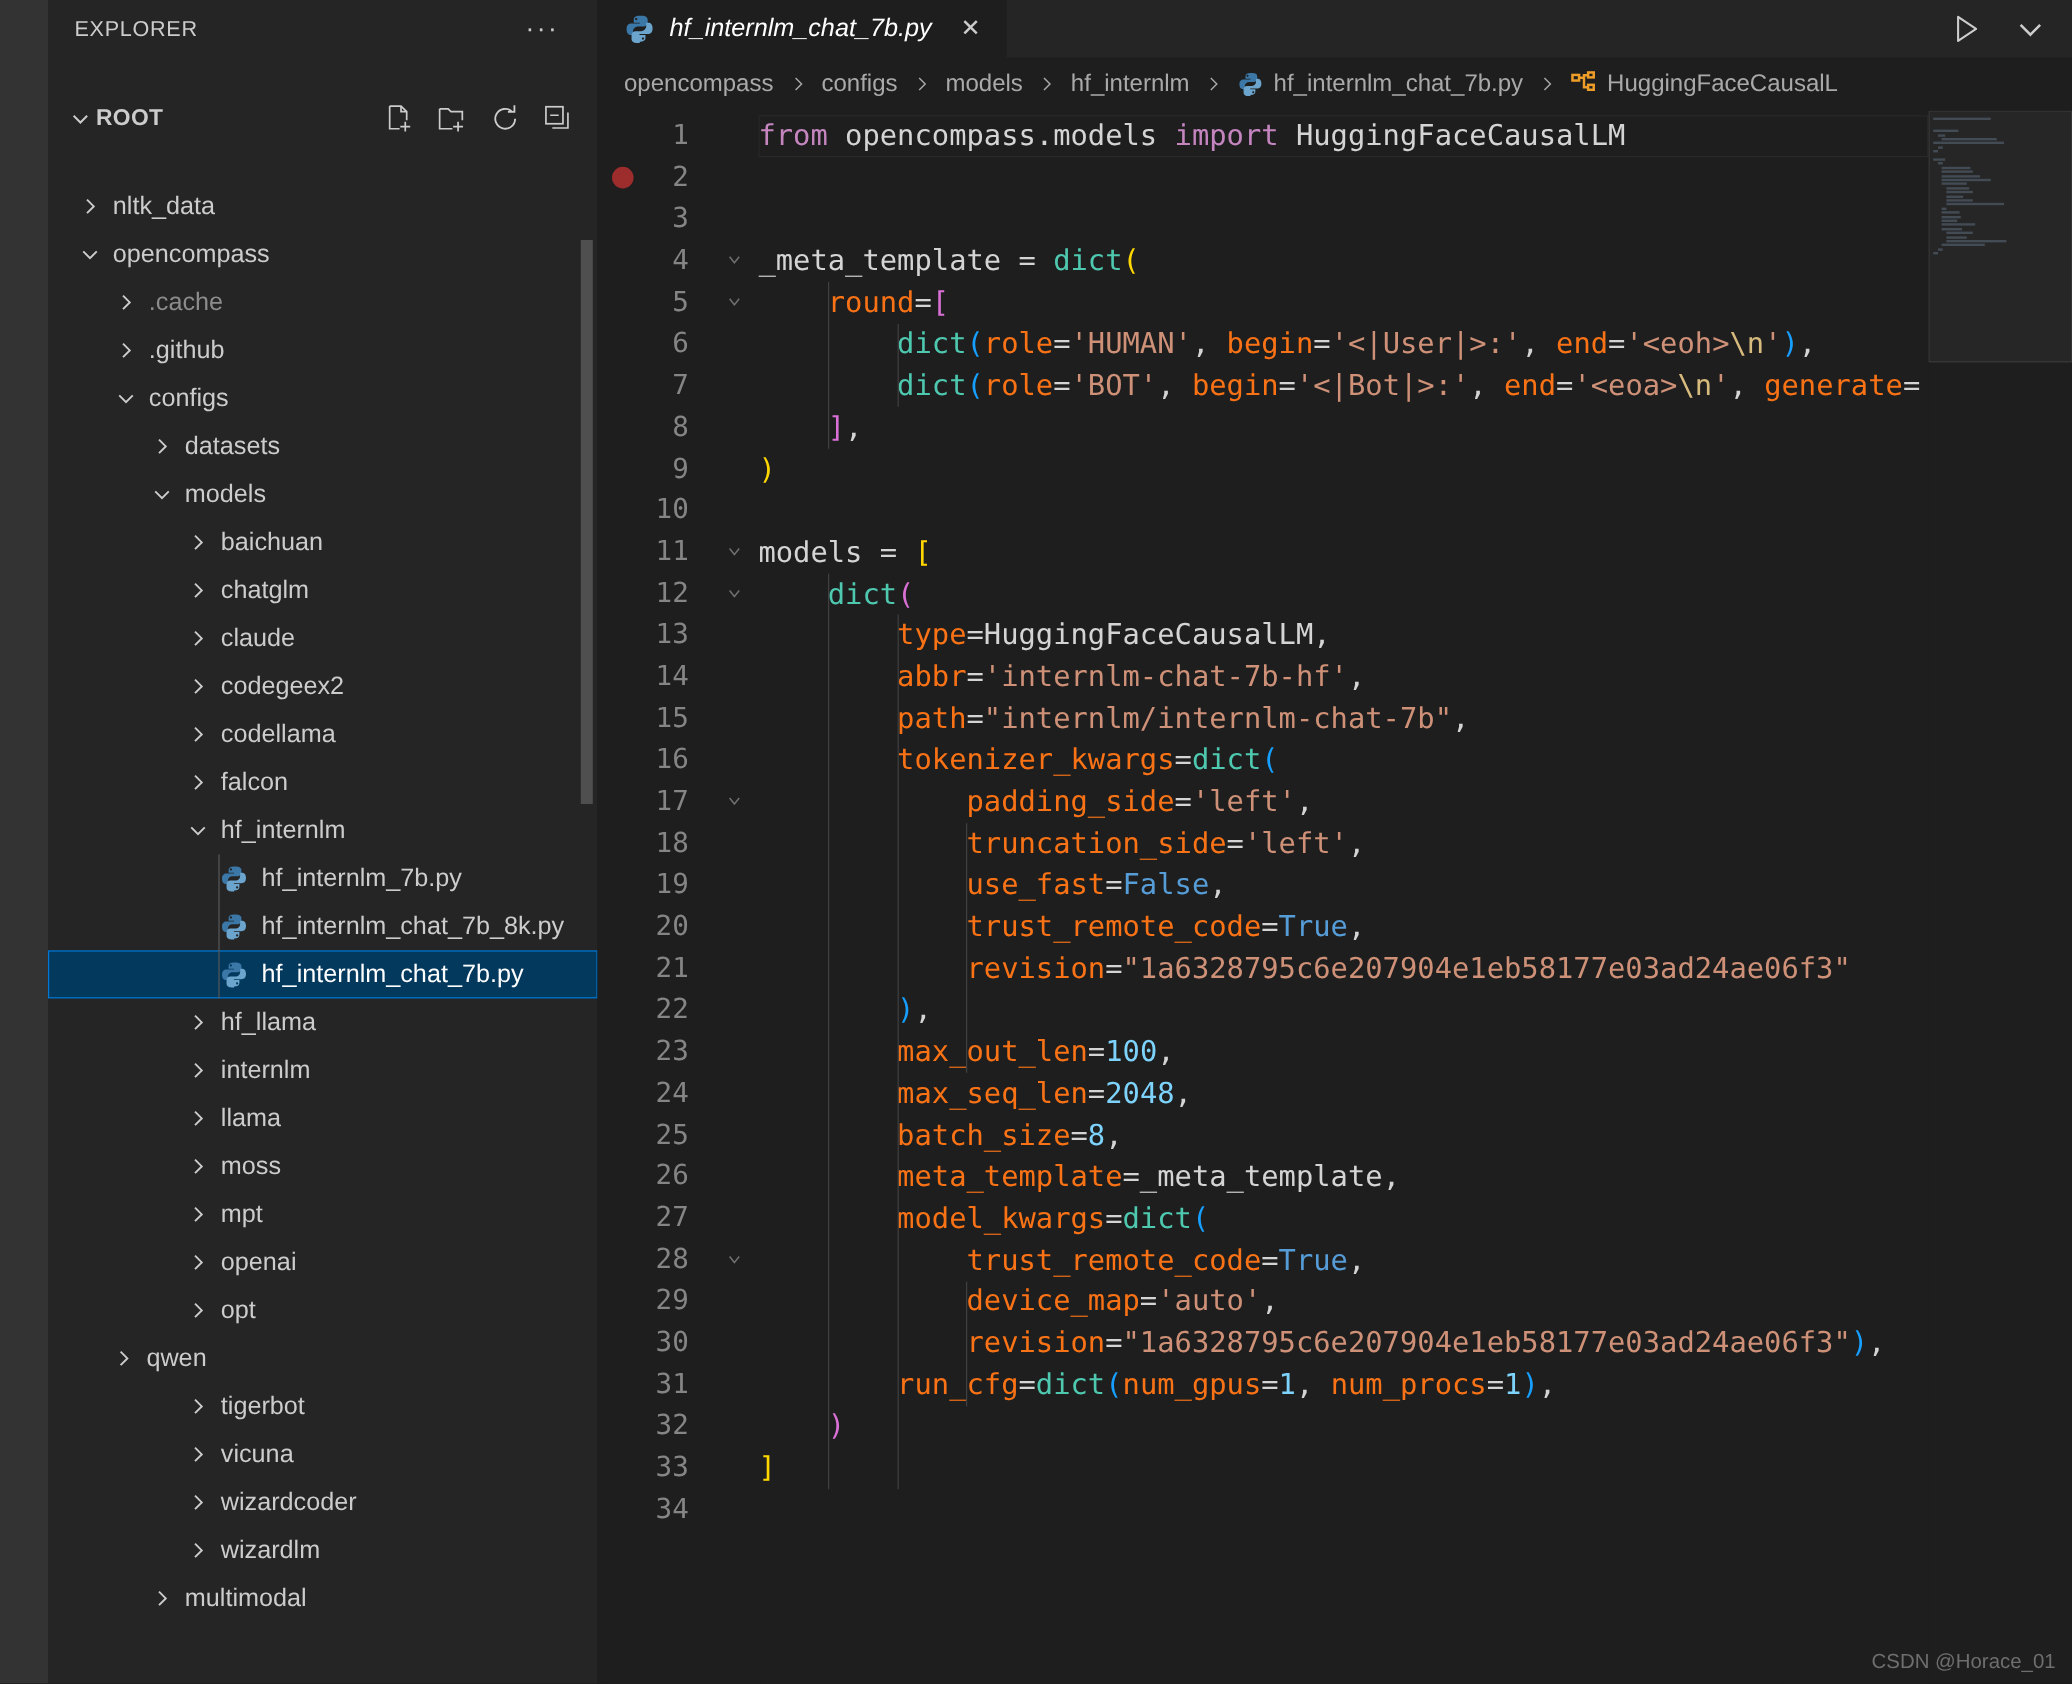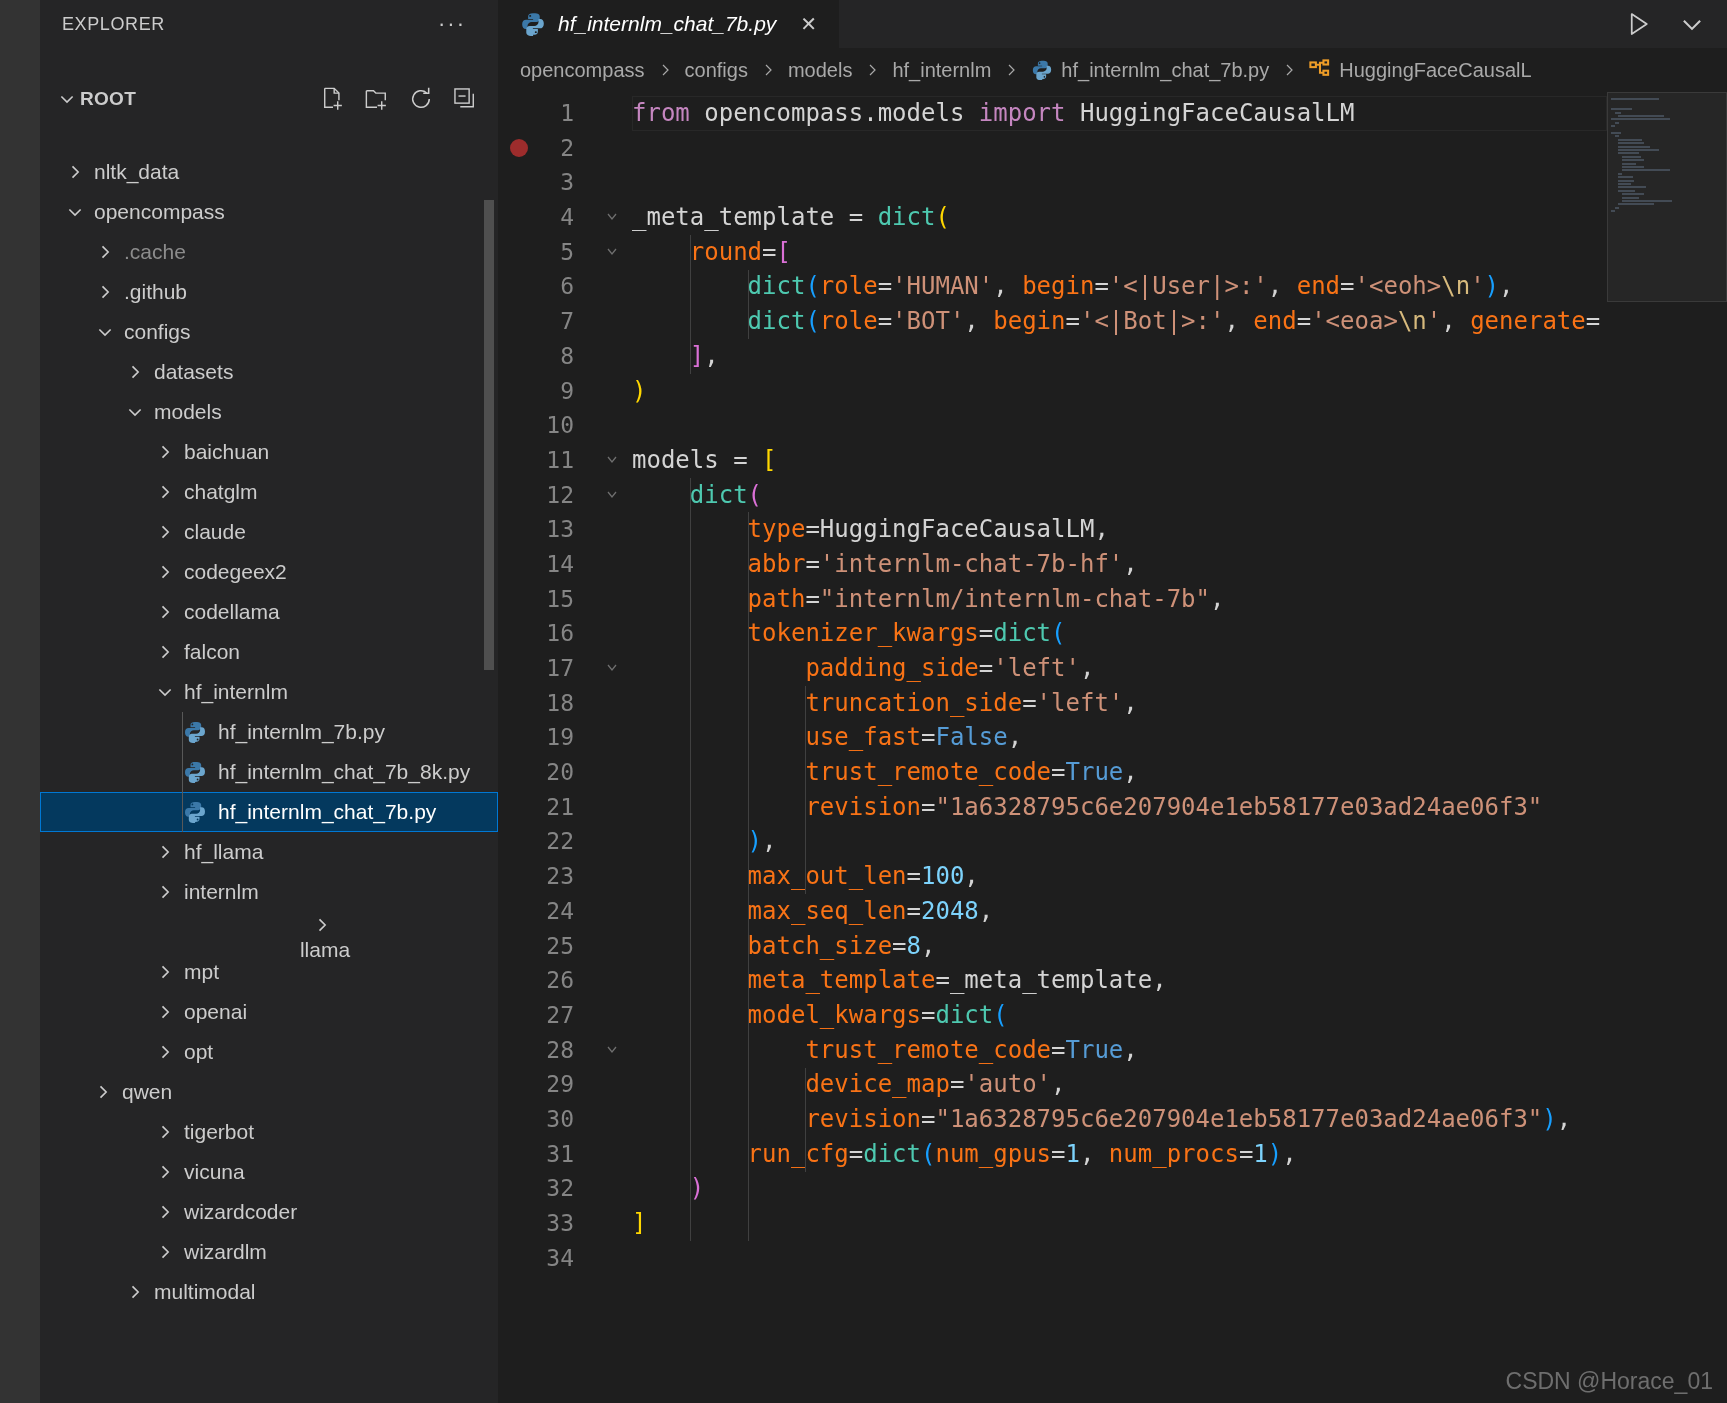--- a/index.html
+++ b/index.html
@@ -244,21 +244,21 @@
     left: 0; right: 0; top: 0;
     height: 210px;
     background: rgba(121,121,121,0.10);
     border: 1px solid #3a3a3a;
   }
 
   .watermark {
     position: absolute;
     right: 14px; bottom: 8px;
     color: #6e6e6e;
-    font-size: 23px;
+    font-size: 17px;
     font-family: "Liberation Sans", sans-serif;
   }
 
   .run-icons { display: flex; align-items: center; gap: 26px; }
   svg { display: block; }
 </style>
 </head>
 <body>
 
 <div class="app">
@@ -460,27 +460,35 @@
           <span class="label">hf_llama</span>
         </div>
         <div class="tree-row" style="padding-left: 112px;">
           <span class="twisty">
             <svg width="20" height="20" viewBox="0 0 16 16">
               <path d="M6 3.5 L10.5 8 L6 12.5" fill="none" stroke="#cccccc" stroke-width="1.3"></path>
             </svg>
           </span>
           <span class="label">internlm</span>
         </div>
-        <div class="tree-row" style="padding-left: 112px; flex-direction: column;">
+        <div class="tree-row" style="padding-left: 112px;">
           <span class="twisty">
             <svg width="20" height="20" viewBox="0 0 16 16">
               <path d="M6 3.5 L10.5 8 L6 12.5" fill="none" stroke="#cccccc" stroke-width="1.3"></path>
             </svg>
           </span>
           <span class="label">llama</span>
+        </div>
+        <div class="tree-row" style="padding-left: 112px;">
+          <span class="twisty">
+            <svg width="20" height="20" viewBox="0 0 16 16">
+              <path d="M6 3.5 L10.5 8 L6 12.5" fill="none" stroke="#cccccc" stroke-width="1.3"></path>
+            </svg>
+          </span>
+          <span class="label">moss</span>
         </div>
         <div class="tree-row" style="padding-left: 112px;">
           <span class="twisty">
             <svg width="20" height="20" viewBox="0 0 16 16">
               <path d="M6 3.5 L10.5 8 L6 12.5" fill="none" stroke="#cccccc" stroke-width="1.3"></path>
             </svg>
           </span>
           <span class="label">mpt</span>
         </div>
         <div class="tree-row" style="padding-left: 112px;">

